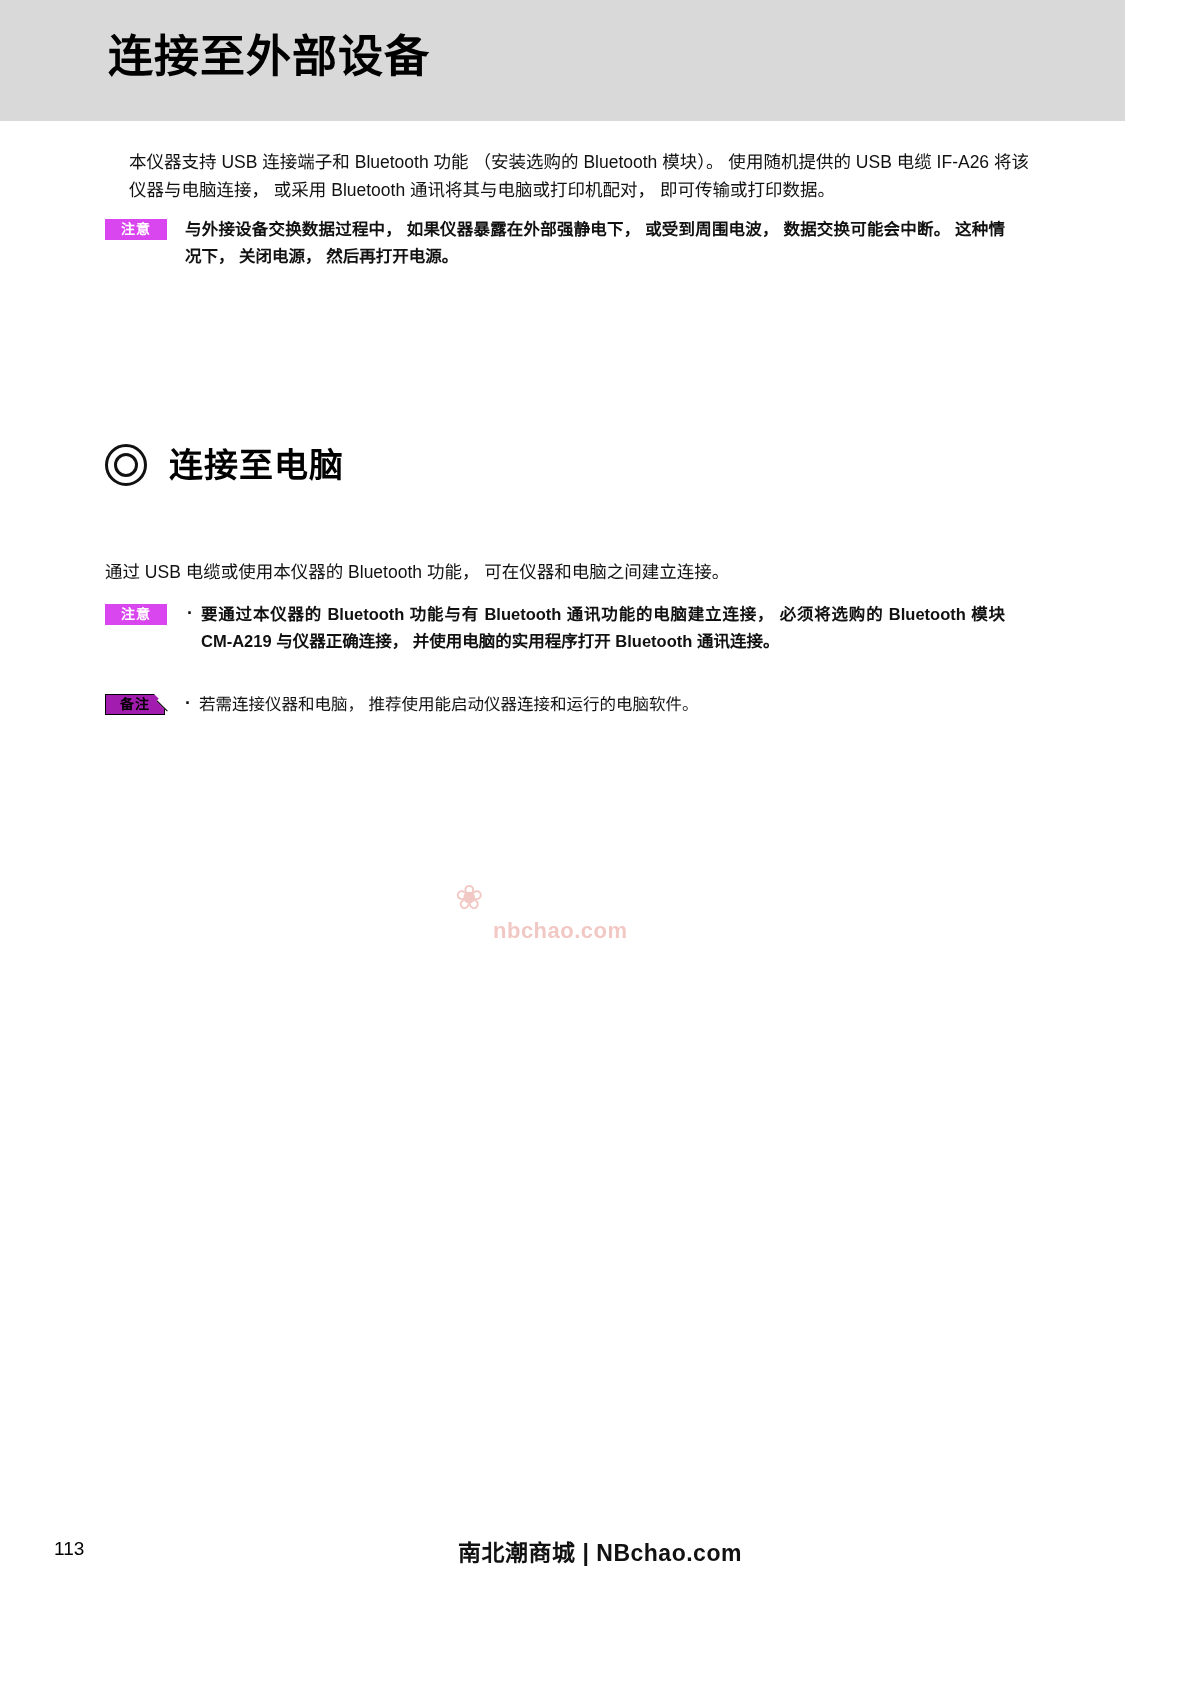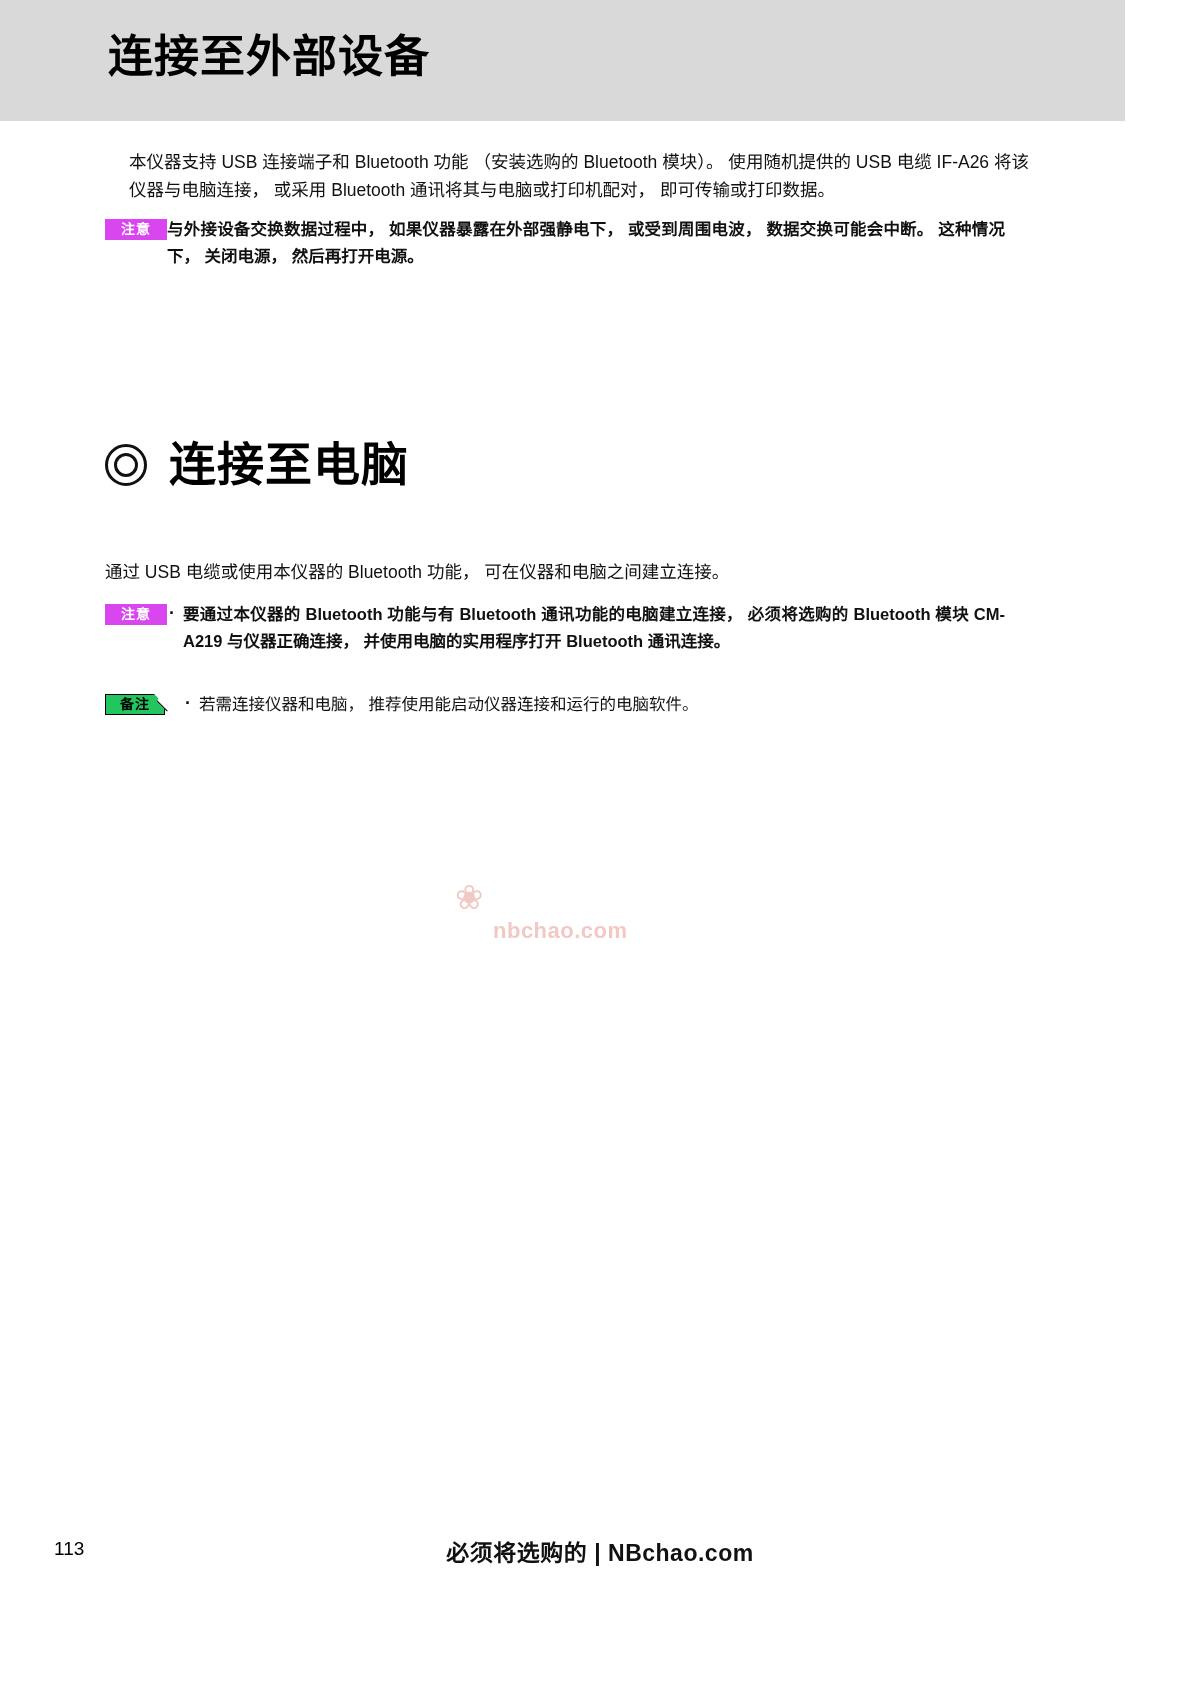--- a/index.html
+++ b/index.html
@@ -79,21 +79,21 @@
     letter-spacing: 1px;
     margin-top: 3px;
   }
   .tag-remark {
     flex: 0 0 auto;
     width: 60px;
     height: 21px;
     border: 1px solid #000;
     box-sizing: border-box;
     color: #000;
-    background: #22c55e;
+    background: #a21caf;
     font-size: 14px;
     font-weight: bold;
     line-height: 19px;
     text-align: center;
     letter-spacing: 1px;
     margin-top: 3px;
     position: relative;
   }
   .tag-remark::after {
     content: "";
@@ -111,20 +111,21 @@
     right: -1px;
     top: -1px;
     width: 15px;
     height: 15px;
     background: #fff;
     transform: rotate(45deg) translate(6px, -8px);
     border-bottom: 1px solid #000;
   }
 
   .note-body {
+    margin-left: 18px;
     font-size: 16.5px;
     line-height: 27px;
     font-weight: bold;
     color: #111;
     text-align: justify;
   }
   .remark-body {
     margin-left: 18px;
     font-size: 16.5px;
     line-height: 27px;
@@ -173,21 +174,21 @@
     position: absolute;
     left: 6px;
     top: 6px;
     right: 6px;
     bottom: 6px;
     border-radius: 50%;
     border: 3.5px solid #111;
     box-sizing: border-box;
   }
   .section-title {
-    font-size: 47px;
+    font-size: 34px;
     font-weight: bold;
     line-height: 52px;
     letter-spacing: 1px;
     white-space: nowrap;
   }
 
   .section-para {
     left: 105px;
     top: 437px;
     width: 900px;
@@ -281,13 +282,13 @@
   </div>
 
 </div>
 
 <div class="watermark">
   <div class="wm-mark">❀</div>
   <div class="wm-text">nbchao.com</div>
 </div>
 
 <div class="page-number">113</div>
-<div class="footer-brand">必须将选购的 | NBchao.com</div>
+<div class="footer-brand">南北潮商城 | NBchao.com</div>
 
 </body></html>

